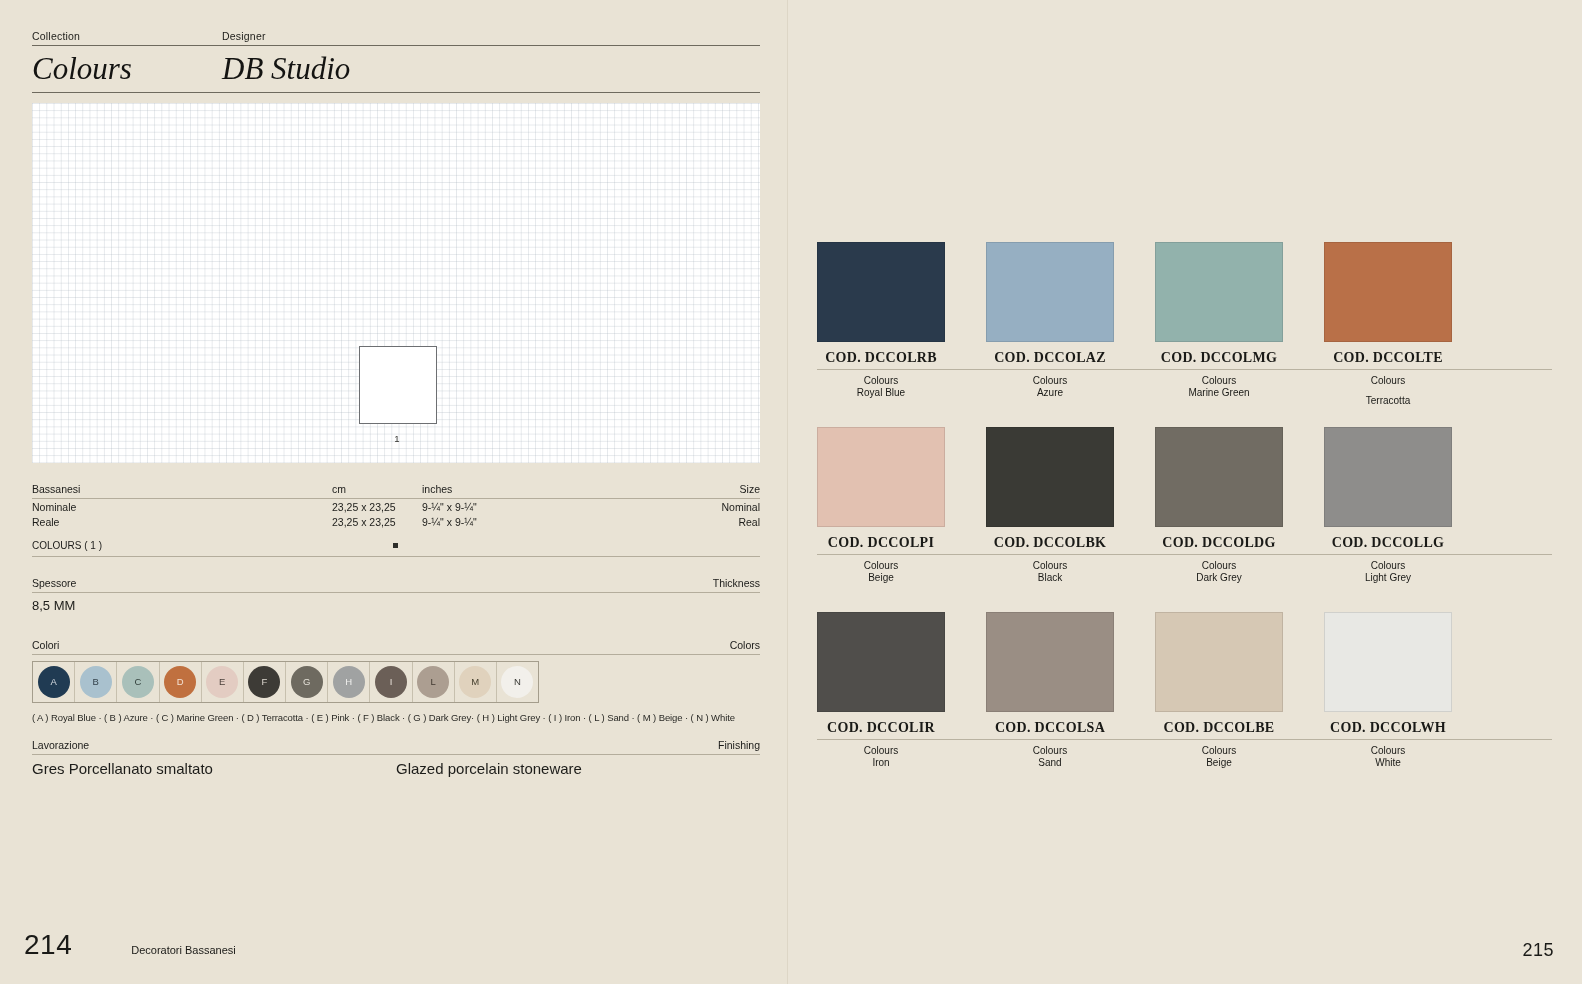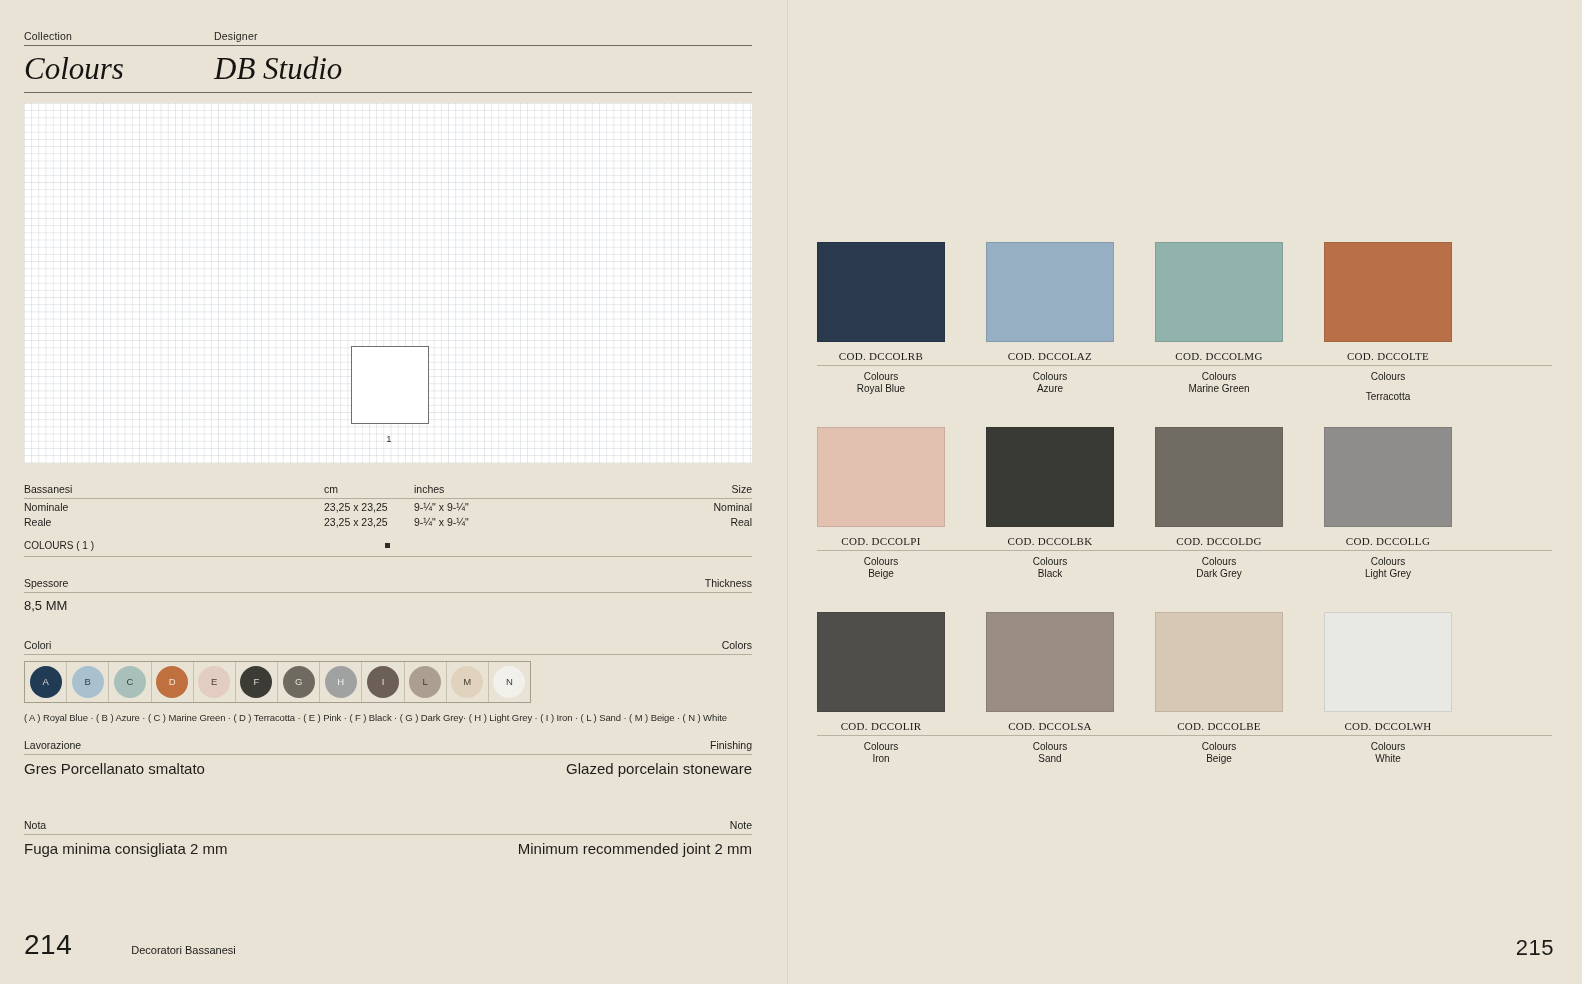--- a/index.html
+++ b/index.html
@@ -11,21 +11,21 @@
     overflow:hidden;
     position:relative;
   }
   .spread{position:absolute;inset:0;display:flex;}
   .page{position:relative;height:984px;box-sizing:border-box;}
   .page-left{width:787px;background:#e9e3d5;}
   .page-right{width:795px;background:#eae4d7;}
   .gutter{position:absolute;left:787px;top:0;width:1px;height:984px;background:#ddd6c6;}
 
   
-  .lp-inner{position:absolute;left:24px;top:30px;width:728px;}
+  .lp-inner{position:absolute;left:32px;top:30px;width:728px;}
 
   .hdr-labels{display:flex;font-size:10.5px;letter-spacing:.2px;color:#23231f;padding-bottom:3px;}
   .hdr-labels .c1{width:190px;}
   .rule{height:1px;background:#6e6a5e;width:100%;}
   .rule-thin{height:1px;background:#b4ad9c;width:100%;}
   .hdr-titles{display:flex;align-items:baseline;padding:7px 0 6px 0;}
   .hdr-titles .c1{width:190px;}
   .title-serif{font-family:"Liberation Serif", serif;font-style:italic;font-size:31px;line-height:1.05;color:#141412;}
 
   .diagram{margin-top:10px;width:728px;height:360px;background:#ffffff;position:relative;
@@ -50,45 +50,45 @@
   .dim-row .d-cm{width:90px;}
   .dim-row .d-in-w{width:220px;}
   .dim-row .d-right{flex:1;text-align:right;}
 
   .colours-line{display:flex;align-items:center;font-size:10px;padding-top:11px;position:relative;}
   .colours-line .sq{position:absolute;left:361px;top:14px;width:5px;height:5px;background:#2d2d29;}
 
   .sec-body{font-size:13px;padding-top:5px;color:#1d1d1a;}
   .two-col{display:flex;font-size:15px;padding-top:5px;color:#1d1d1a;}
   .two-col .l{flex:1;}
-  .two-col .r{flex:1;text-align:right;}
+  .two-col .r{flex:1;text-align:left;}
 
   
   .chipbox{margin-top:6px;border:1px solid #9c9race;border:1px solid #a49d8c;display:flex;width:505px;height:40px;}
   .chipcell{width:42px;height:100%;border-right:1px solid #c7c0ae;display:flex;align-items:center;justify-content:center;}
   .chipcell:last-child{border-right:none;}
   .chip{width:32px;height:32px;border-radius:50%;display:flex;align-items:center;justify-content:center;font-size:9.5px;}
   .legend{font-size:9.5px;padding-top:9px;color:#2a2a26;letter-spacing:-.1px;}
 
   .footer-left{position:absolute;left:24px;bottom:23px;display:flex;align-items:baseline;}
   .pagenum{font-size:28px;letter-spacing:.5px;color:#1a1a17;}
   .brand{font-size:11px;margin-left:59px;color:#1a1a17;}
 
   
   .rp-inner{position:absolute;left:30px;top:0;width:735px;height:984px;}
   .swatch-row{position:absolute;left:0;width:735px;}
   .swatch-grid{display:flex;}
   .swatch-cell{width:128px;margin-right:41px;}
   .swatch-cell:last-child{margin-right:0;}
   .swatch{width:128px;height:100px;border:1px solid rgba(0,0,0,.10);box-sizing:border-box;}
-  .cod{font-family:"Liberation Serif", serif;font-size:11px;text-align:center;padding-top:8px;letter-spacing:.3px;color:#1a1a17;}
+  .cod{font-family:"Liberation Serif", serif;font-size:14px;text-align:center;padding-top:8px;letter-spacing:.3px;color:#1a1a17;font-weight:bold;}
   .cap-rule{height:1px;background:#b9b2a1;width:735px;margin-top:3px;}
   .cap-name{font-size:10px;line-height:11.5px;text-align:center;padding-top:5px;color:#1a1a17;}
 
-  .footer-right{position:absolute;right:28px;bottom:23px;font-size:22px;letter-spacing:.5px;color:#1a1a17;}
+  .footer-right{position:absolute;right:28px;bottom:23px;font-size:18px;letter-spacing:.5px;color:#1a1a17;}
 </style>
 </head>
 <body>
 
 <div class="spread">
 
   <div class="page page-left">
     <div class="lp-inner">
 
       <div class="hdr-labels">
@@ -202,32 +202,20 @@
           <div class="spacer"></div>
           <div class="right">Finishing</div>
         </div>
         <div class="rule-thin"></div>
         <div class="two-col">
           <div class="l">Gres Porcellanato smaltato</div>
           <div class="r">Glazed porcelain stoneware</div>
         </div>
       </div>
 
-      <div class="sec" style="margin-top:42px;">
-        <div class="sec-head">
-          <div class="left">Nota</div>
-          <div class="spacer"></div>
-          <div class="right">Note</div>
-        </div>
-        <div class="rule-thin"></div>
-        <div class="two-col">
-          <div class="l">Fuga minima consigliata 2 mm</div>
-          <div class="r">Minimum recommended joint 2 mm</div>
-        </div>
-      </div>
 
     </div>
 
     <div class="footer-left">
       <div class="pagenum">214</div>
       <div class="brand">Decoratori Bassanesi</div>
     </div>
   </div>
 
   <div class="page page-right">

